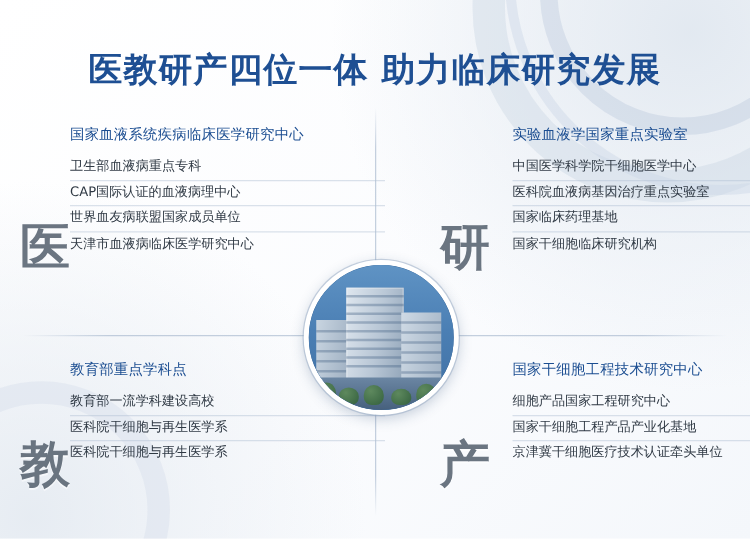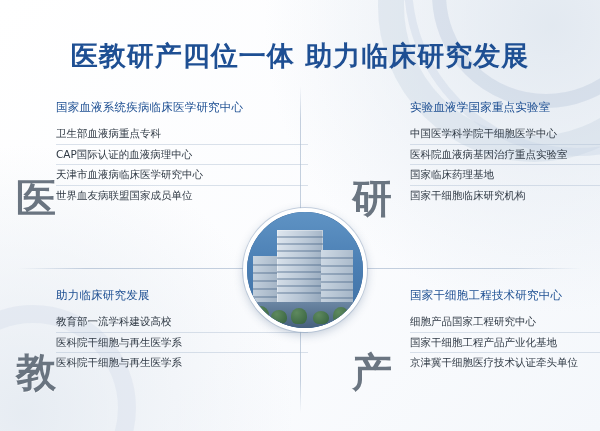--- a/index.html
+++ b/index.html
@@ -198,37 +198,37 @@
   <div class="watermark wm-yi">医</div>
   <div class="watermark wm-jiao">教</div>
   <div class="watermark wm-yan">研</div>
   <div class="watermark wm-chan">产</div>
 
   <div class="quad q-tl">
     <div class="quad-head">国家血液系统疾病临床医学研究中心</div>
     <ul>
       <li>卫生部血液病重点专科</li>
       <li>CAP国际认证的血液病理中心</li>
+      <li>世界血友病联盟国家成员单位</li>
       <li>天津市血液病临床医学研究中心</li>
-      <li>世界血友病联盟国家成员单位</li>
     </ul>
   </div>
 
   <div class="quad q-tr">
     <div class="quad-head">实验血液学国家重点实验室</div>
     <ul>
       <li>中国医学科学院干细胞医学中心</li>
       <li>医科院血液病基因治疗重点实验室</li>
       <li>国家临床药理基地</li>
       <li>国家干细胞临床研究机构</li>
     </ul>
   </div>
 
   <div class="quad q-bl">
-    <div class="quad-head">助力临床研究发展</div>
+    <div class="quad-head">教育部重点学科点</div>
     <ul>
       <li>教育部一流学科建设高校</li>
       <li>医科院干细胞与再生医学系</li>
       <li>医科院干细胞与再生医学系</li>
     </ul>
   </div>
 
   <div class="quad q-br">
     <div class="quad-head">国家干细胞工程技术研究中心</div>
     <ul>

